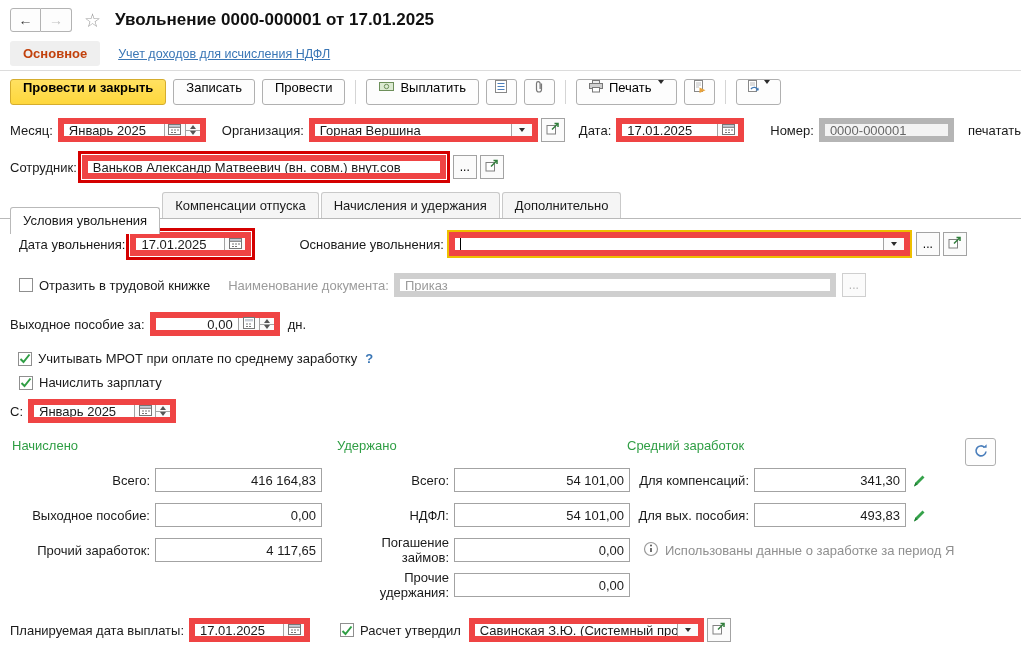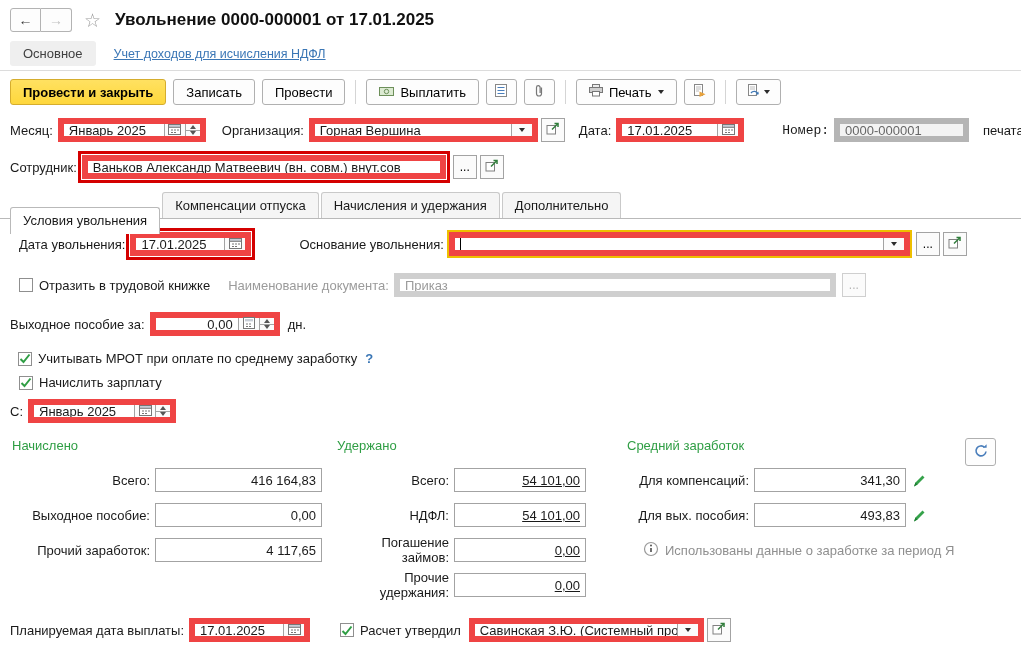--- a/index.html
+++ b/index.html
@@ -11,26 +11,26 @@
   .titlebar { display: flex; align-items: center; padding: 8px 10px 5px; }
   .navbtns { display: flex; }
   .navbtn { width: 31px; height: 24px; border: 1px solid #b3b3b3; background: #fdfdfd; display: flex; align-items: center; justify-content: center; font-size: 14px; cursor: pointer; }
   .navbtn.back { border-radius: 3px 0 0 3px; color: #3a3a3a; font-weight: bold; }
   .navbtn.fwd  { border-radius: 0 3px 3px 0; border-left: none; color: #c3c3c3; }
   .star { color: #9a9a9a; font-size: 19px; margin-left: 12px; line-height: 1; }
   .title { font-size: 17px; font-weight: bold; margin-left: 14px; color: #111; }
 
   
   .navstrip { display: flex; align-items: center; gap: 18px; height: 34px; padding: 0 10px; border-bottom: 1px solid #dcdcdc; }
-  .main-pill { background: #efefef; border-radius: 3px; padding: 5px 13px; color: #404040; }
+  .main-pill { background: #efefef; border-radius: 3px; padding: 5px 13px; color: #c2410c; font-weight: bold; }
   .link { color: #3a76b5; text-decoration: underline; font-size: 12.5px; cursor: pointer; }
 
   
   .toolbar { display: flex; align-items: center; gap: 7px; padding: 8px 10px; }
-  .btn { height: 26px; display: inline-flex; align-items: center; gap: 6px; padding: 0 12px; background: #fdfdfd; border: 1px solid #b0b0b0; border-radius: 3px; font-size: 13px; cursor: pointer; white-space: nowrap; flex-shrink: 0; }
+  .btn { height: 26px; display: inline-flex; gap: 6px; padding: 0 12px; background: #fdfdfd; border: 1px solid #b0b0b0; border-radius: 3px; font-size: 13px; cursor: pointer; white-space: nowrap; flex-shrink: 0; }
   .btn.primary { background: linear-gradient(#ffe161, #fed73c); border-color: #d5ad2e; font-weight: bold; }
   .btn.icon-only { width: 31px; padding: 0; justify-content: center; }
   .vsep { width: 1px; height: 24px; background: #d5d5d5; margin: 0 3px; flex-shrink: 0; }
   .tri-down { display: inline-block; width: 0; height: 0; border-left: 3.5px solid transparent; border-right: 3.5px solid transparent; border-top: 4.5px solid #2b2b2b; }
 
   
   .frow { display: flex; align-items: center; padding: 0 10px; white-space: nowrap; }
   .frow > * { flex-shrink: 0; }
   .lbl { margin-right: 5px; }
   .lbl.dim { color: #9b9b9b; }
@@ -79,21 +79,21 @@
   .calc-col.c3 { left: 627px; }
   .calc-head { color: #2f9e44; height: 18px; margin-bottom: 12px; }
   .c1 .calc-head { padding-left: 12px; }
   .calc-row { display: flex; align-items: center; margin-bottom: 11px; height: 24px; }
   .calc-lbl { text-align: right; margin-right: 5px; }
   .c1 .calc-lbl { width: 150px; }
   .c2 .calc-lbl { width: 112px; }
   .c3 .calc-lbl { width: 122px; }
   .calc-fld { height: 24px; border: 1px solid #a3a3a3; display: flex; align-items: center; justify-content: flex-end; padding: 0 5px; background: #fff; }
   .c1 .calc-fld { width: 167px; }
-  .c2 .calc-fld { width: 132px; text-decoration: underline; }
+  .c2 .calc-fld { width: 176px; }
   .c3 .calc-fld { width: 152px; }
   .pencil { margin-left: 6px; display: inline-flex; cursor: pointer; }
   .info-row { display: flex; align-items: center; margin-left: 16px; height: 24px; }
   .info-text { color: #8f8f8f; margin-left: 6px; white-space: nowrap; }
   .refresh-btn { position: absolute; right: 25px; top: 0; width: 31px; height: 28px; border: 1px solid #b0b0b0; border-radius: 3px; background: #fdfdfd; display: flex; align-items: center; justify-content: center; cursor: pointer; }
 </style>
 </head>
 <body>
 
 <div class="app">
@@ -212,21 +212,21 @@
     <div class="fgroup">
       <div class="fval" style="width:95px;">17.01.2025</div>
       <button class="fbtn">
           <span><svg width="13" height="12">
               <rect x="0.5" y="1.5" width="12" height="10" fill="#fff" stroke="#777"></rect>
               <rect x="0.5" y="1.5" width="12" height="2.8" fill="#c7cdd6" stroke="#777"></rect>
               <path d="M3 7h2M6 7h2M9 7h2M3 9.5h2M6 9.5h2" stroke="#777"></path>
             </svg></span>
         </button>
     </div>
-    <span class="lbl" style="margin-left:38px;font-family:Liberation Mono, monospace;">Номер:</span>
+    <span class="lbl" style="margin-left:26px;">Номер:</span>
     <div class="fgroup" style="border-color:#b5b5b5;">
       <div class="fval ro" style="width:123px;">0000-000001</div>
     </div>
     <span class="lbl" style="margin-left:14px;">печатать как:</span>
     <div class="fgroup">
       <div class="fval" style="width:70px;"></div>
     </div>
   </div>
 
   <div class="frow" style="margin-top:13px;">

